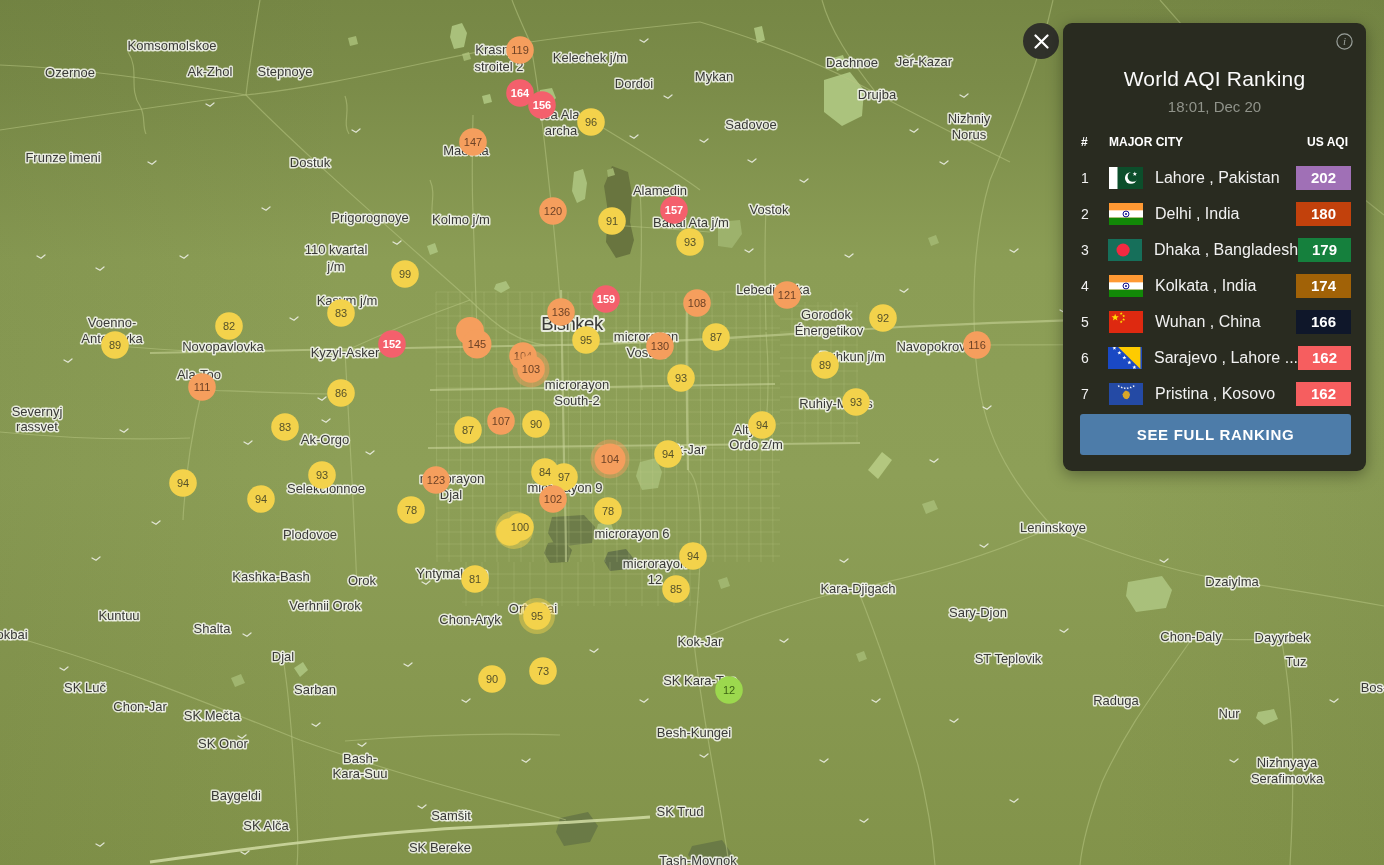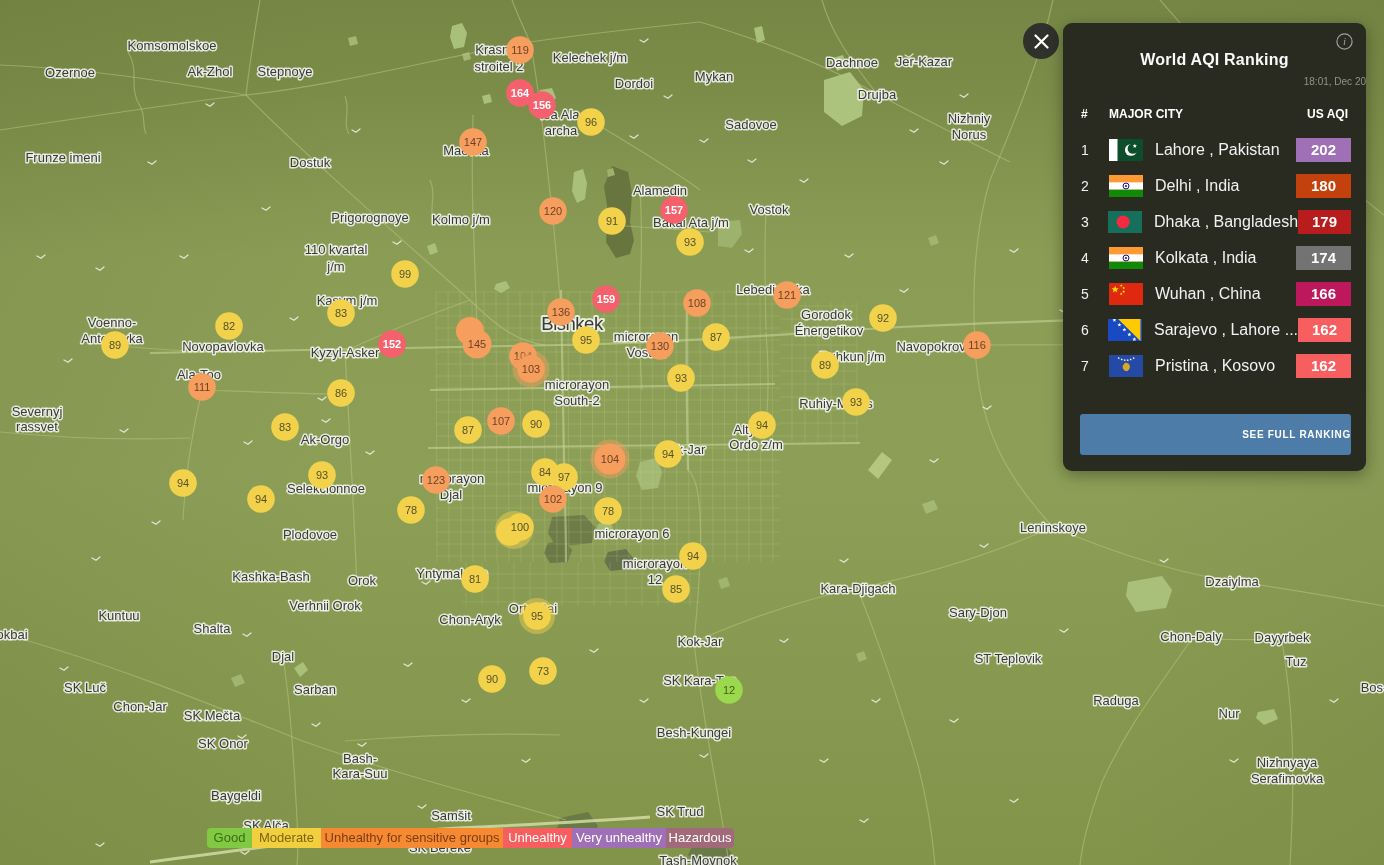--- a/index.html
+++ b/index.html
@@ -1,31 +1,31 @@
 <!DOCTYPE html>
 <html><head><meta charset="utf-8">
 <style>
 html,body{margin:0;padding:0;width:1384px;height:865px;overflow:hidden;font-family:"Liberation Sans",sans-serif;background:#8c9d60}
 #stage{position:relative;width:1384px;height:681px}
 #map{position:absolute;left:0;top:0}
 #panel{position:absolute;left:1063px;top:23px;width:303px;height:448px;background:#292b20;border-radius:9px;box-shadow:0 4px 16px rgba(0,0,0,0.35)}
 #closebtn{position:absolute;left:1023px;top:23px;width:36px;height:36px;border-radius:50%;background:#30312a}
 #closebtn svg{position:absolute;left:10.5px;top:10.5px}
 #info{position:absolute;right:13px;top:10px}
-#ptitle{padding-top:28px;text-align:center;font-size:16px;font-weight:bold;color:#fafafa;letter-spacing:0.2px}
-#ptime{margin-top:7px;text-align:right;font-size:10px;color:#90938a}
+#ptitle{padding-top:44px;text-align:center;font-size:21px;font-weight:normal;color:#fafafa;letter-spacing:0.2px}
+#ptime{margin-top:7px;text-align:center;font-size:15px;color:#90938a}
 #phead{display:flex;align-items:center;margin:20px 18px 11px 18px;font-size:12px;font-weight:bold;color:#fff}
 #phead .h1{width:28px}
 #phead .h2{flex:1}
 .row{display:flex;align-items:center;height:36px;margin:0 15px 0 18px;color:#f1f1f1}
 .rk{width:28px;font-size:14px}
 .flag{margin-right:12px;flex:0 0 auto}
 .city{font-size:16px;white-space:nowrap}
 .badge{margin-left:auto;width:55px;height:24px;line-height:24px;border-radius:0;text-align:center;font-size:15px;font-weight:bold;color:#fff}
-#seefull{position:absolute;left:17px;bottom:16px;width:271px;height:41px;line-height:41px;background:#4d7ca9;color:#fff;border-radius:3px;text-align:right;font-size:10px;font-weight:bold;letter-spacing:0.7px}
+#seefull{position:absolute;left:17px;bottom:16px;width:271px;height:41px;line-height:41px;background:#4d7ca9;color:#fff;border-radius:3px;text-align:center;font-size:15px;font-weight:bold;letter-spacing:0.7px}
 #legend{position:absolute;left:207px;top:828px;display:flex;height:20px}
 .chip{font-size:13px;line-height:20px;text-align:center;white-space:nowrap;overflow:hidden}
 </style></head>
 <body>
 <div id="stage">
 <svg id="map" width="1384" height="865" viewBox="0 0 1384 865">
 <defs>
 <linearGradient id="bgv" x1="0" y1="0" x2="0" y2="1">
 <stop offset="0" stop-color="#768745"></stop>
 <stop offset="0.1" stop-color="#7b8c49"></stop>
@@ -553,46 +553,46 @@
         <div class="city">Delhi , India</div>
         <div class="badge" style="background:#c2410c">180</div>
       </div>
 <div class="row">
         <div class="rk">3</div>
         <svg class="flag" width="34" height="22" viewBox="0 0 32 21" preserveAspectRatio="none">
           <rect width="32" height="21" fill="#166f5a"></rect>
           <circle cx="14.2" cy="10.5" r="6.2" fill="#f42a41"></circle>
         </svg>
         <div class="city">Dhaka , Bangladesh</div>
-        <div class="badge" style="background:#b91c1c">179</div>
+        <div class="badge" style="background:#15803d">179</div>
       </div>
 <div class="row">
         <div class="rk">4</div>
         <svg class="flag" width="34" height="22" viewBox="0 0 32 21" preserveAspectRatio="none">
           <rect width="32" height="21" fill="#f93"></rect>
           <rect y="7" width="32" height="7" fill="#fff"></rect>
           <rect y="14" width="32" height="7" fill="#128807"></rect>
           <circle cx="16" cy="10.5" r="2.8" fill="none" stroke="#008" stroke-width="0.9"></circle>
           <circle cx="16" cy="10.5" r="0.9" fill="#008"></circle>
         </svg>
         <div class="city">Kolkata , India</div>
-        <div class="badge" style="background:#737373">174</div>
+        <div class="badge" style="background:#a16207">174</div>
       </div>
 <div class="row">
         <div class="rk">5</div>
         <svg class="flag" width="34" height="22" viewBox="0 0 32 21" preserveAspectRatio="none">
           <rect width="32" height="21" fill="#de2910"></rect>
           <polygon points="5.80,2.60 6.69,4.98 9.22,5.09 7.24,6.67 7.92,9.11 5.80,7.71 3.68,9.11 4.36,6.67 2.38,5.09 4.91,4.98" fill="#ffde00"></polygon>
           <polygon points="11.50,0.90 11.87,1.89 12.93,1.94 12.10,2.59 12.38,3.61 11.50,3.03 10.62,3.61 10.90,2.59 10.07,1.94 11.13,1.89" fill="#ffde00"></polygon>
           <polygon points="13.80,3.30 14.17,4.29 15.23,4.34 14.40,4.99 14.68,6.01 13.80,5.43 12.92,6.01 13.20,4.99 12.37,4.34 13.43,4.29" fill="#ffde00"></polygon>
           <polygon points="13.80,6.70 14.17,7.69 15.23,7.74 14.40,8.39 14.68,9.41 13.80,8.83 12.92,9.41 13.20,8.39 12.37,7.74 13.43,7.69" fill="#ffde00"></polygon>
           <polygon points="11.50,8.90 11.87,9.89 12.93,9.94 12.10,10.59 12.38,11.61 11.50,11.03 10.62,11.61 10.90,10.59 10.07,9.94 11.13,9.89" fill="#ffde00"></polygon>
         </svg>
         <div class="city">Wuhan , China</div>
-        <div class="badge" style="background:#be185d">166</div>
+        <div class="badge" style="background:#0f172a">166</div>
       </div>
 <div class="row">
         <div class="rk">6</div>
         <svg class="flag" width="34" height="22" viewBox="0 0 32 21" preserveAspectRatio="none">
           <rect width="32" height="21" fill="#1a49c4"></rect>
           <polygon points="9.5,0 30.5,0 30.5,21" fill="#fecb00"></polygon>
           <polygon points="6.00,-1.00 6.49,0.32 7.90,0.38 6.80,1.26 7.18,2.62 6.00,1.84 4.82,2.62 5.20,1.26 4.10,0.38 5.51,0.32" fill="#fff"></polygon>
           <polygon points="10.70,3.60 11.19,4.92 12.60,4.98 11.50,5.86 11.88,7.22 10.70,6.44 9.52,7.22 9.90,5.86 8.80,4.98 10.21,4.92" fill="#fff"></polygon>
           <polygon points="15.40,8.20 15.89,9.52 17.30,9.58 16.20,10.46 16.58,11.82 15.40,11.04 14.22,11.82 14.60,10.46 13.50,9.58 14.91,9.52" fill="#fff"></polygon>
           <polygon points="20.10,12.80 20.59,14.12 22.00,14.18 20.90,15.06 21.28,16.42 20.10,15.64 18.92,16.42 19.30,15.06 18.20,14.18 19.61,14.12" fill="#fff"></polygon>
@@ -612,20 +612,12 @@
           <polygon points="17.60,3.76 17.91,4.58 18.79,4.62 18.10,5.17 18.33,6.02 17.60,5.53 16.87,6.02 17.10,5.17 16.41,4.62 17.29,4.58" fill="#fff"></polygon>
           <polygon points="20.40,2.94 20.71,3.76 21.59,3.80 20.90,4.35 21.13,5.20 20.40,4.71 19.67,5.20 19.90,4.35 19.21,3.80 20.09,3.76" fill="#fff"></polygon>
           <polygon points="23.20,1.78 23.51,2.60 24.39,2.64 23.70,3.19 23.93,4.04 23.20,3.55 22.47,4.04 22.70,3.19 22.01,2.64 22.89,2.60" fill="#fff"></polygon>
         </svg>
         <div class="city">Pristina , Kosovo</div>
         <div class="badge" style="background:#f65e5f">162</div>
       </div>
 
 <div id="seefull">SEE FULL RANKING</div>
 </div>
-<div id="legend">
-<div class="chip" style="background:#81c943;color:#3c6c12;width:45px;border-radius:4px 0 0 4px">Good</div>
-<div class="chip" style="background:#f2cf3e;color:#7d650f;width:69px">Moderate</div>
-<div class="chip" style="background:#f68a33;color:#7c3c10;width:182px">Unhealthy for sensitive groups</div>
-<div class="chip" style="background:#f65e5f;color:#fff;width:69px">Unhealthy</div>
-<div class="chip" style="background:#a070b6;color:#fff;width:94px">Very unhealthy</div>
-<div class="chip" style="background:#a06a7b;color:#fff;width:68px;border-radius:0 4px 4px 0">Hazardous</div>
-</div>
 </div>
 </body></html>

